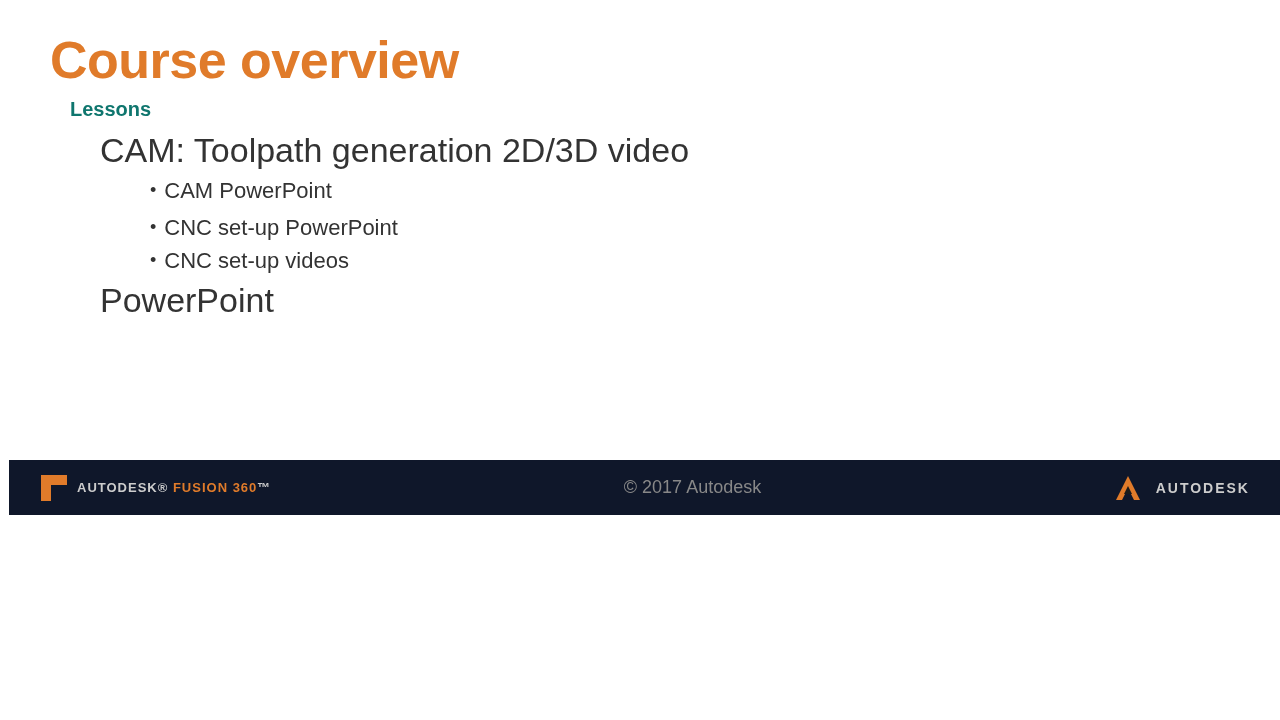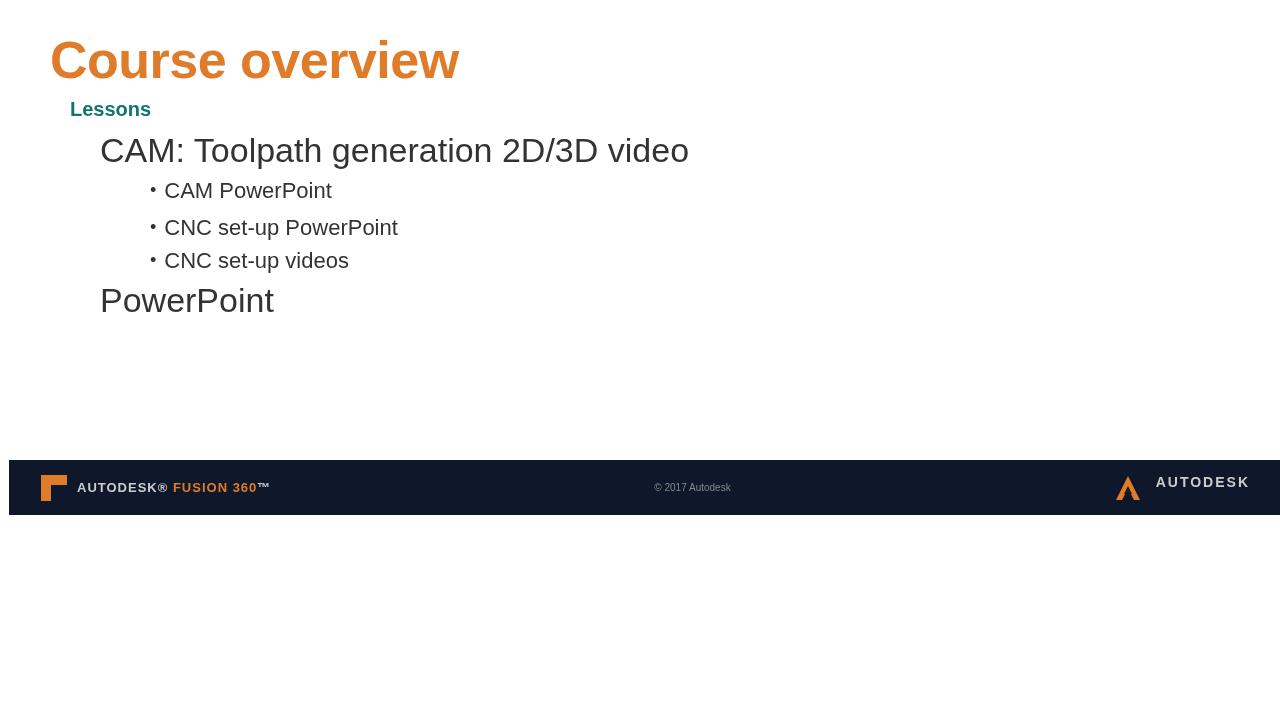--- a/index.html
+++ b/index.html
@@ -93,25 +93,26 @@
       font-weight: bold;
       letter-spacing: 1px;
     }
 
     .footer-text span {
       color: #e07b2a;
     }
 
     .footer-center {
       color: #888888;
-      font-size: 10px;
+      font-size: 18px;
     }
 
     .footer-right {
       display: flex;
+      align-items: center;
       gap: 14px;
     }
 
     .autodesk-text {
       color: #cccccc;
       font-size: 14px;
       font-weight: bold;
       letter-spacing: 2px;
     }
 

